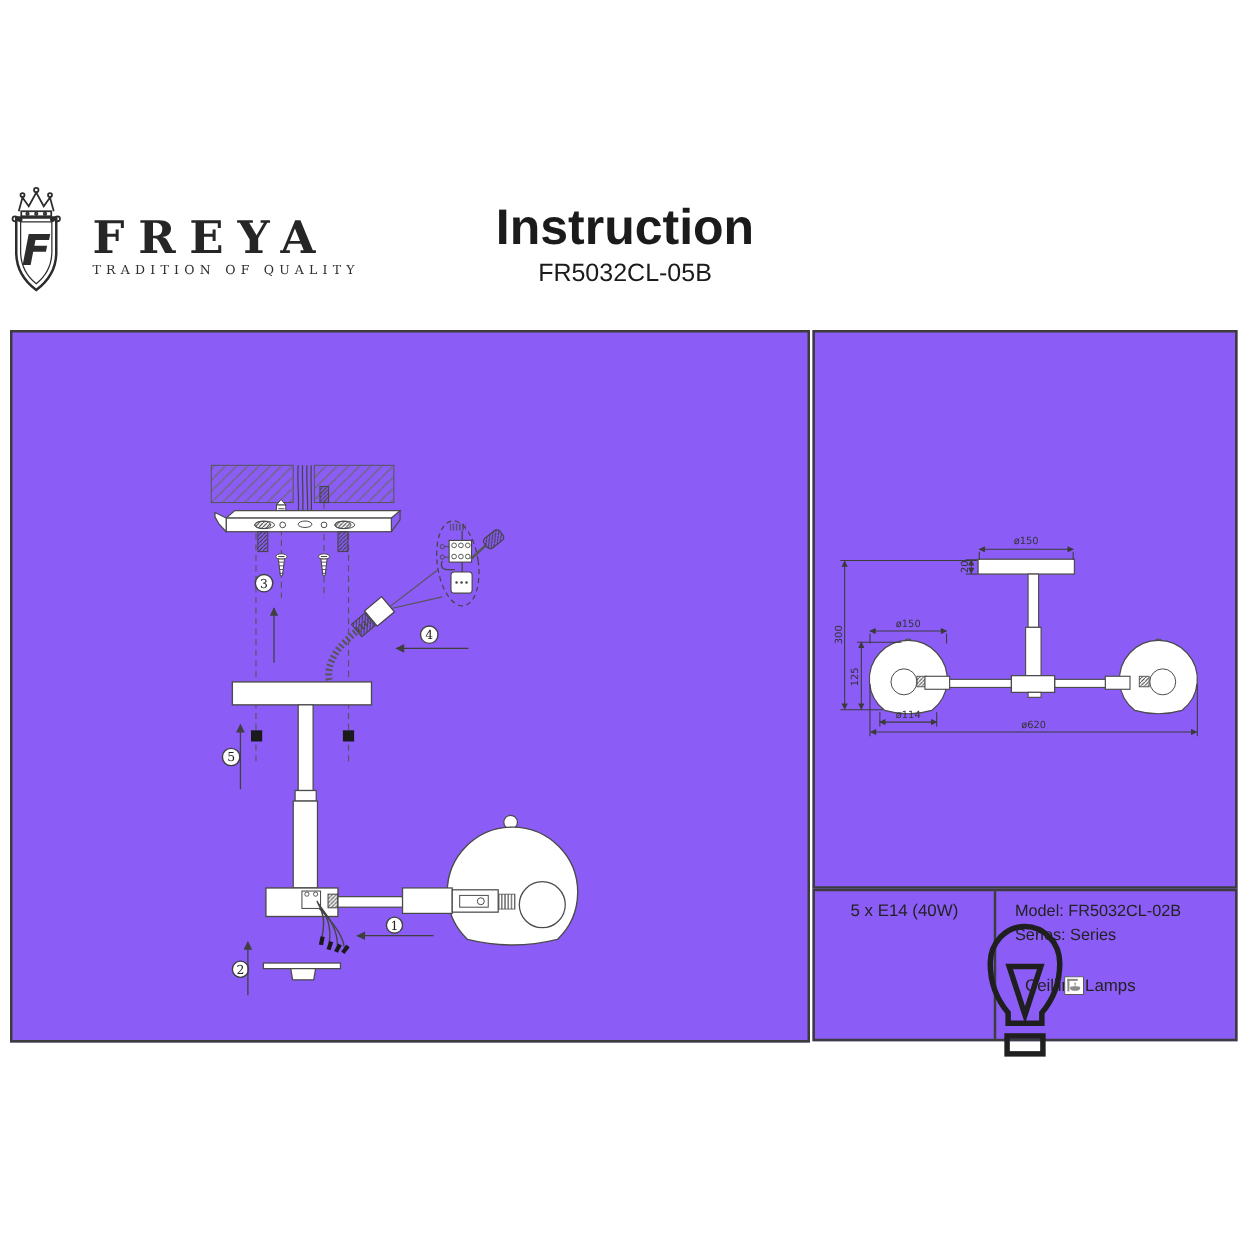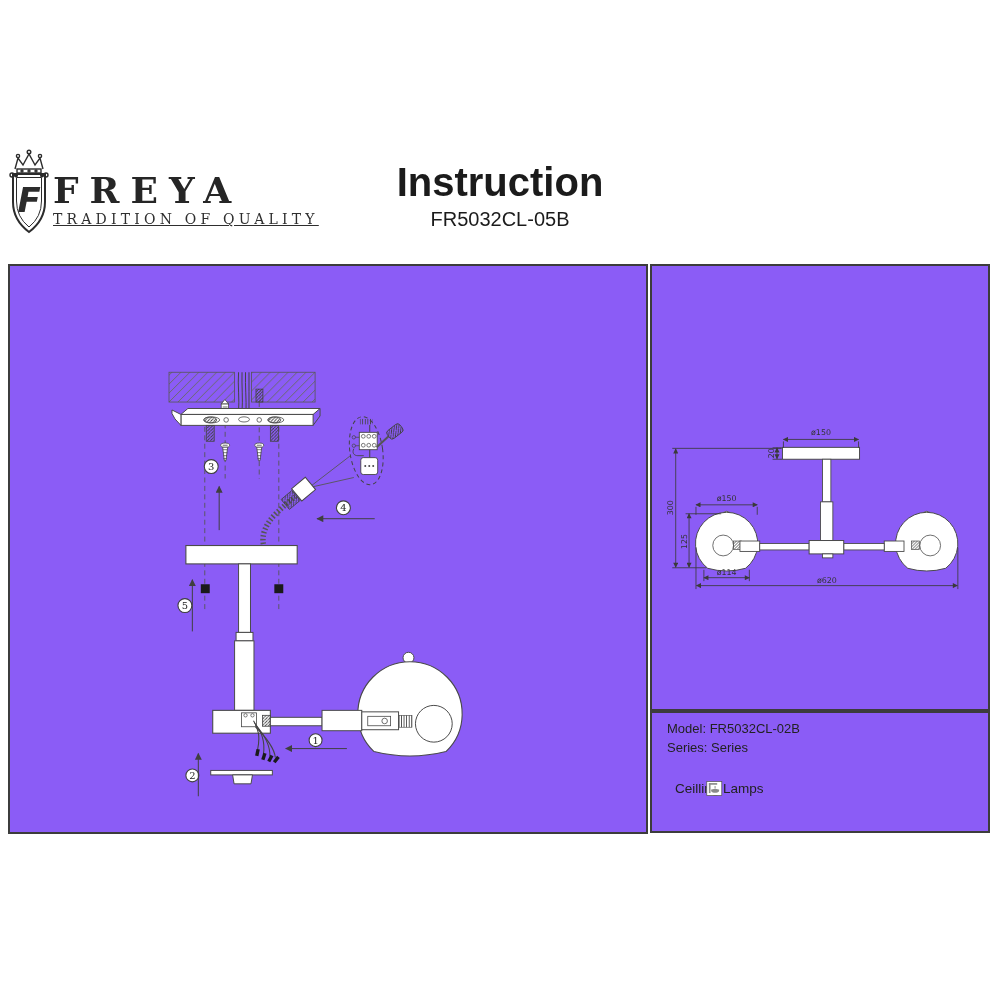--- a/index.html
+++ b/index.html
@@ -1,23 +1,23 @@
 <!DOCTYPE html>
 <html><head>
 <meta charset="utf-8">
 <style>
   html,body{margin:0;padding:0;background:#ffffff;}
   .page{position:relative;width:1000px;height:1000px;background:#fff;font-family:"Liberation Sans",sans-serif;overflow:hidden;}
 
   
   .logo{position:absolute;left:8px;top:148px;display:flex;align-items:flex-start;}
   .crest{width:42px;height:88px;}
-  .logo-text{margin-left:3px;}
+  .logo-text{margin-left:24px;}
   .brand-name{font-family:"DejaVu Serif",serif;font-weight:700;font-size:36px;letter-spacing:11px;color:#262626;margin-top:24px;line-height:1;}
-  .brand-tagline{font-family:"DejaVu Serif",serif;font-size:14px;letter-spacing:4.2px;color:#2e2e2e;margin-top:3px;white-space:nowrap;text-decoration:underline;}
+  .brand-tagline{font-family:"DejaVu Serif",serif;font-size:10px;letter-spacing:4.2px;color:#2e2e2e;margin-top:3px;white-space:nowrap;}
   .title-block{position:absolute;left:330px;top:158px;width:340px;text-align:center;color:#1b1b1b;}
   .doc-title{font-size:40px;font-weight:bold;line-height:1;margin:4px;}
   .doc-model{font-size:20px;margin-top:6px;}
 
   
   .box{position:absolute;border:2px solid #3c3c3c;box-sizing:border-box;background:#8b5cf6;}
   .main-box{left:8px;top:264px;width:640px;height:570px;}
   .dim-box{left:650px;top:264px;width:340px;height:447px;}
   .info-box{left:650px;top:711px;width:340px;height:122px;display:flex;}
   .box svg{position:absolute;left:0;top:0;width:100%;height:100%;}
@@ -348,20 +348,30 @@
         <g transform="translate(35,278) rotate(-90)">
             <text class="dimtxt" x="0" y="0" text-anchor="middle" font-size="7.5">125</text>
           </g>
         <text class="dimtxt" x="75.5" y="311.5" text-anchor="middle">ø114</text>
         <text class="dimtxt" x="177" y="319.5" text-anchor="middle">ø620</text>
       </g>
     </svg>
   </div>
 
   <div class="box info-box">
+    <div class="info-cell-left">
+      <svg class="bulb-icon" viewBox="0 0 42 70">
+        <g fill="none" stroke="#1f1f1f" stroke-width="2.6">
+          <path d="M 13,47 Q 4.5,37 4.5,23.5 A 16.5,17.5 0 0 1 37.5,23.5 Q 37.5,37 29,47 L 29,52 L 13,52 Z"></path>
+          <path d="M 13.5,25 L 28.5,25 L 21,48 Z"></path>
+          <rect x="12.5" y="58" width="17" height="8.5"></rect>
+        </g>
+      </svg>
+      <div class="bulb-count">5 x E14 (40W)</div>
+    </div>
     <div class="info-cell-right">
       <div class="spec-model">Model: FR5032CL-02B</div>
       <div class="spec-series">Series: Series</div>
       <div class="cat-row">
         <svg class="cat-icon" viewBox="0 0 38 36">
           <rect x="1" y="1" width="36" height="34" fill="#fff" stroke="#555" stroke-width="1.8"></rect>
           <rect x="6" y="5" width="20" height="4" fill="#8a8a8a"></rect>
           <rect x="6" y="5" width="4" height="24" fill="#8a8a8a"></rect>
           <line x1="21" y1="12" x2="21" y2="19" stroke="#8a8a8a" stroke-width="1.6"></line>
           <line x1="19" y1="14.5" x2="23" y2="14.5" stroke="#8a8a8a" stroke-width="1.2"></line>

